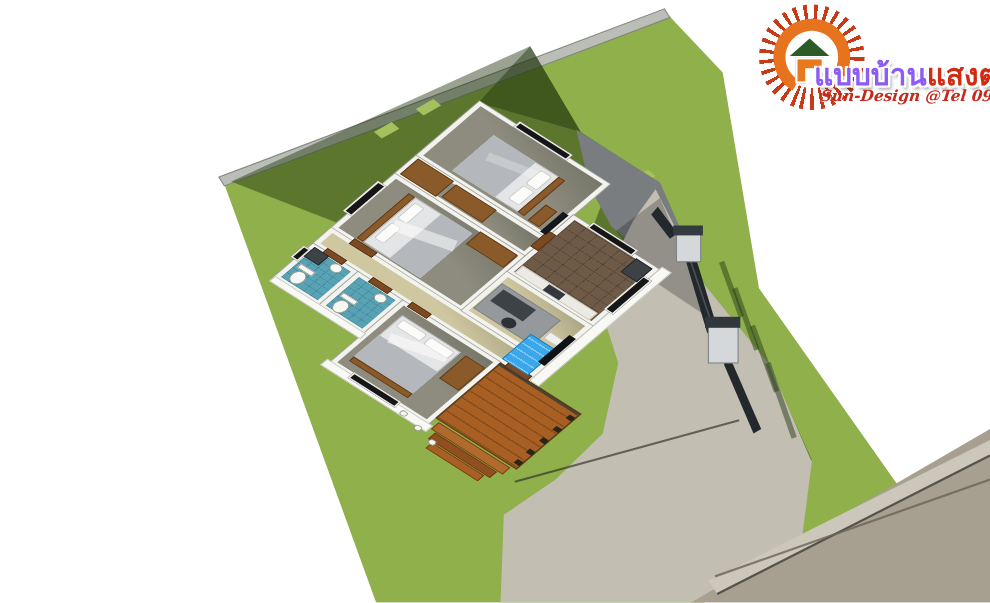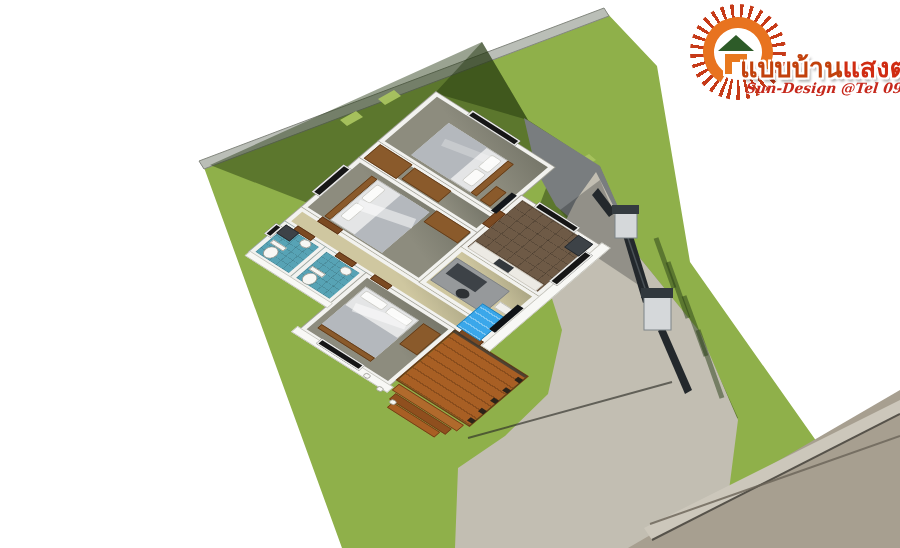--- a/index.html
+++ b/index.html
@@ -44,21 +44,21 @@
   .sun-arc{position:absolute;left:13px;top:13px;width:70px;height:70px;border-radius:50%;
            border:11px solid #e8731f;border-bottom-color:transparent;transform:rotate(-15deg);}
   .lg-house-body{position:absolute;left:33px;top:48px;width:26px;height:24px;background:#e8791f;border:2px solid #ffffff;}
   .lg-roof-w{position:absolute;left:24px;top:26px;width:0;height:0;
              border-left:22px solid transparent;border-right:22px solid transparent;border-bottom:20px solid #ffffff;}
   .lg-roof{position:absolute;left:28px;top:31px;width:0;height:0;
            border-left:18px solid transparent;border-right:18px solid transparent;border-bottom:16px solid #2d5b28;}
   .lg-door{position:absolute;left:42px;top:58px;width:8px;height:14px;background:#ffffff;}
   .thai{position:absolute;left:50px;top:42px;font-weight:bold;font-size:27px;letter-spacing:0px;white-space:nowrap;
         text-shadow:2px 2px 0 #fff,-2px -2px 0 #fff,2px -2px 0 #fff,-2px 2px 0 #fff,3px 4px 3px rgba(0,0,0,.35);}
-  .thai .g{color:#c2410c;} .thai .r{color:#d02c12;}
+  .thai .g{color:#8b5cf6;} .thai .r{color:#d02c12;}
   .tagline{position:absolute;left:56px;top:76px;font-size:14px;font-weight:bold;font-style:italic;
            color:#c6281c;font-family:"DejaVu Serif",serif;transform:skewX(-6deg);white-space:nowrap;
            text-shadow:1px 1px 0 #fff;}
 </style>
 </head>
 <body>
 
 <div id="stage">
 
   <svg width="900" height="548">

